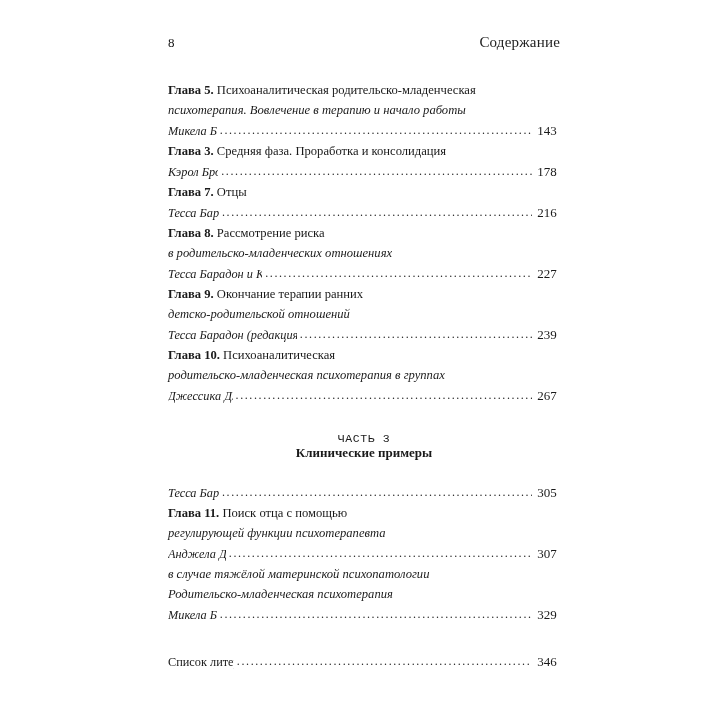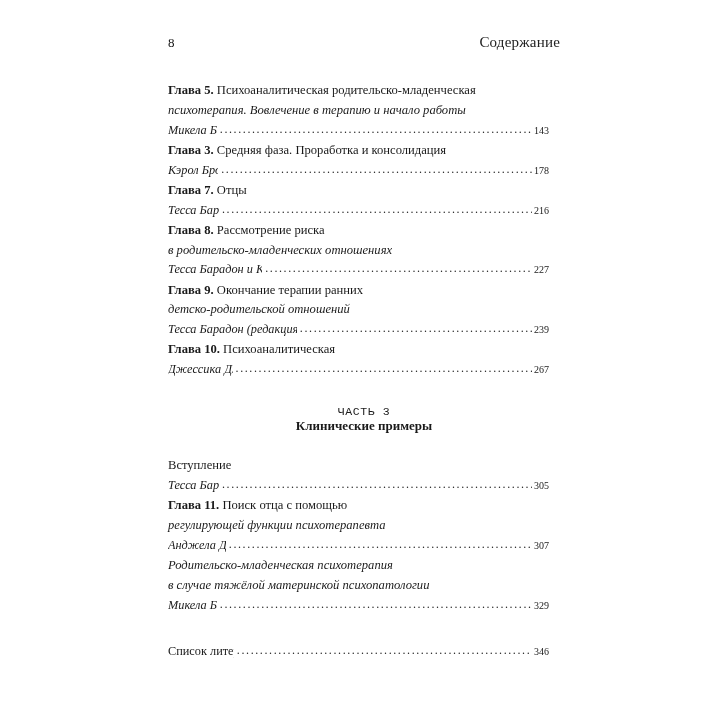--- a/index.html
+++ b/index.html
@@ -61,23 +61,23 @@
     margin: 0 2px 0 3px;
     overflow: hidden;
     white-space: nowrap;
     letter-spacing: 1.6px;
     font-size: 12px;
     color: #2a2a2a;
     transform: translateY(-1px);
   }
   .line .page-no {
     flex: 0 0 auto;
-    text-align: left;
+    text-align: center;
     min-width: 26px;
-    font-size: 10px;
+    font-size: 13px;
   }
   .chapter-line {
     font-size: 12.6px;
     line-height: 1.58;
   }
   .chapter-label {
     font-weight: bold;
   }
   .cont {
     font-size: 12.6px;
@@ -173,56 +173,56 @@
         <span class="txt author">Тесса Барадон (редакция главы Джудит Вудхед)</span>
         <span class="dots">....................................................................................................</span>
         <span class="page-no">239</span>
       </div>
     </div>
 
     <div class="toc-entry">
       <div class="chapter-line">
         <span class="chapter-label">Глава 10.</span><span> Психоаналитическая</span>
       </div>
+      <div class="cont">родительско-младенческая психотерапия в группах</div>
       <div class="line">
         <span class="txt author">Джессика Джеймс</span>
         <span class="dots">....................................................................................................</span>
         <span class="page-no">267</span>
       </div>
     </div>
 
     <div class="part-block">
       <div class="part-num">ЧАСТЬ 3</div>
       <div class="part-title">Клинические примеры</div>
     </div>
 
     <div class="toc-entry">
-      <div class="plain">Вступление</div>
       <div class="line">
         <span class="txt author">Тесса Барадон</span>
         <span class="dots">....................................................................................................</span>
         <span class="page-no">305</span>
       </div>
     </div>
 
     <div class="toc-entry">
       <div class="chapter-line">
         <span class="chapter-label">Глава 11.</span><span> Поиск отца с помощью</span>
       </div>
       <div class="cont">регулирующей функции психотерапевта</div>
       <div class="line">
         <span class="txt author">Анджела Джойс</span>
         <span class="dots">....................................................................................................</span>
         <span class="page-no">307</span>
       </div>
     </div>
 
     <div class="toc-entry">
+      <div class="cont">в случае тяжёлой материнской психопатологии</div>
       <div class="cont">Родительско-младенческая психотерапия</div>
-      <div class="cont">в случае тяжёлой материнской психопатологии</div>
       <div class="line">
         <span class="txt author">Микела Бисео</span>
         <span class="dots">....................................................................................................</span>
         <span class="page-no">329</span>
       </div>
     </div>
 
     <div class="gap-lg"></div>
 
     <div class="toc-entry">

